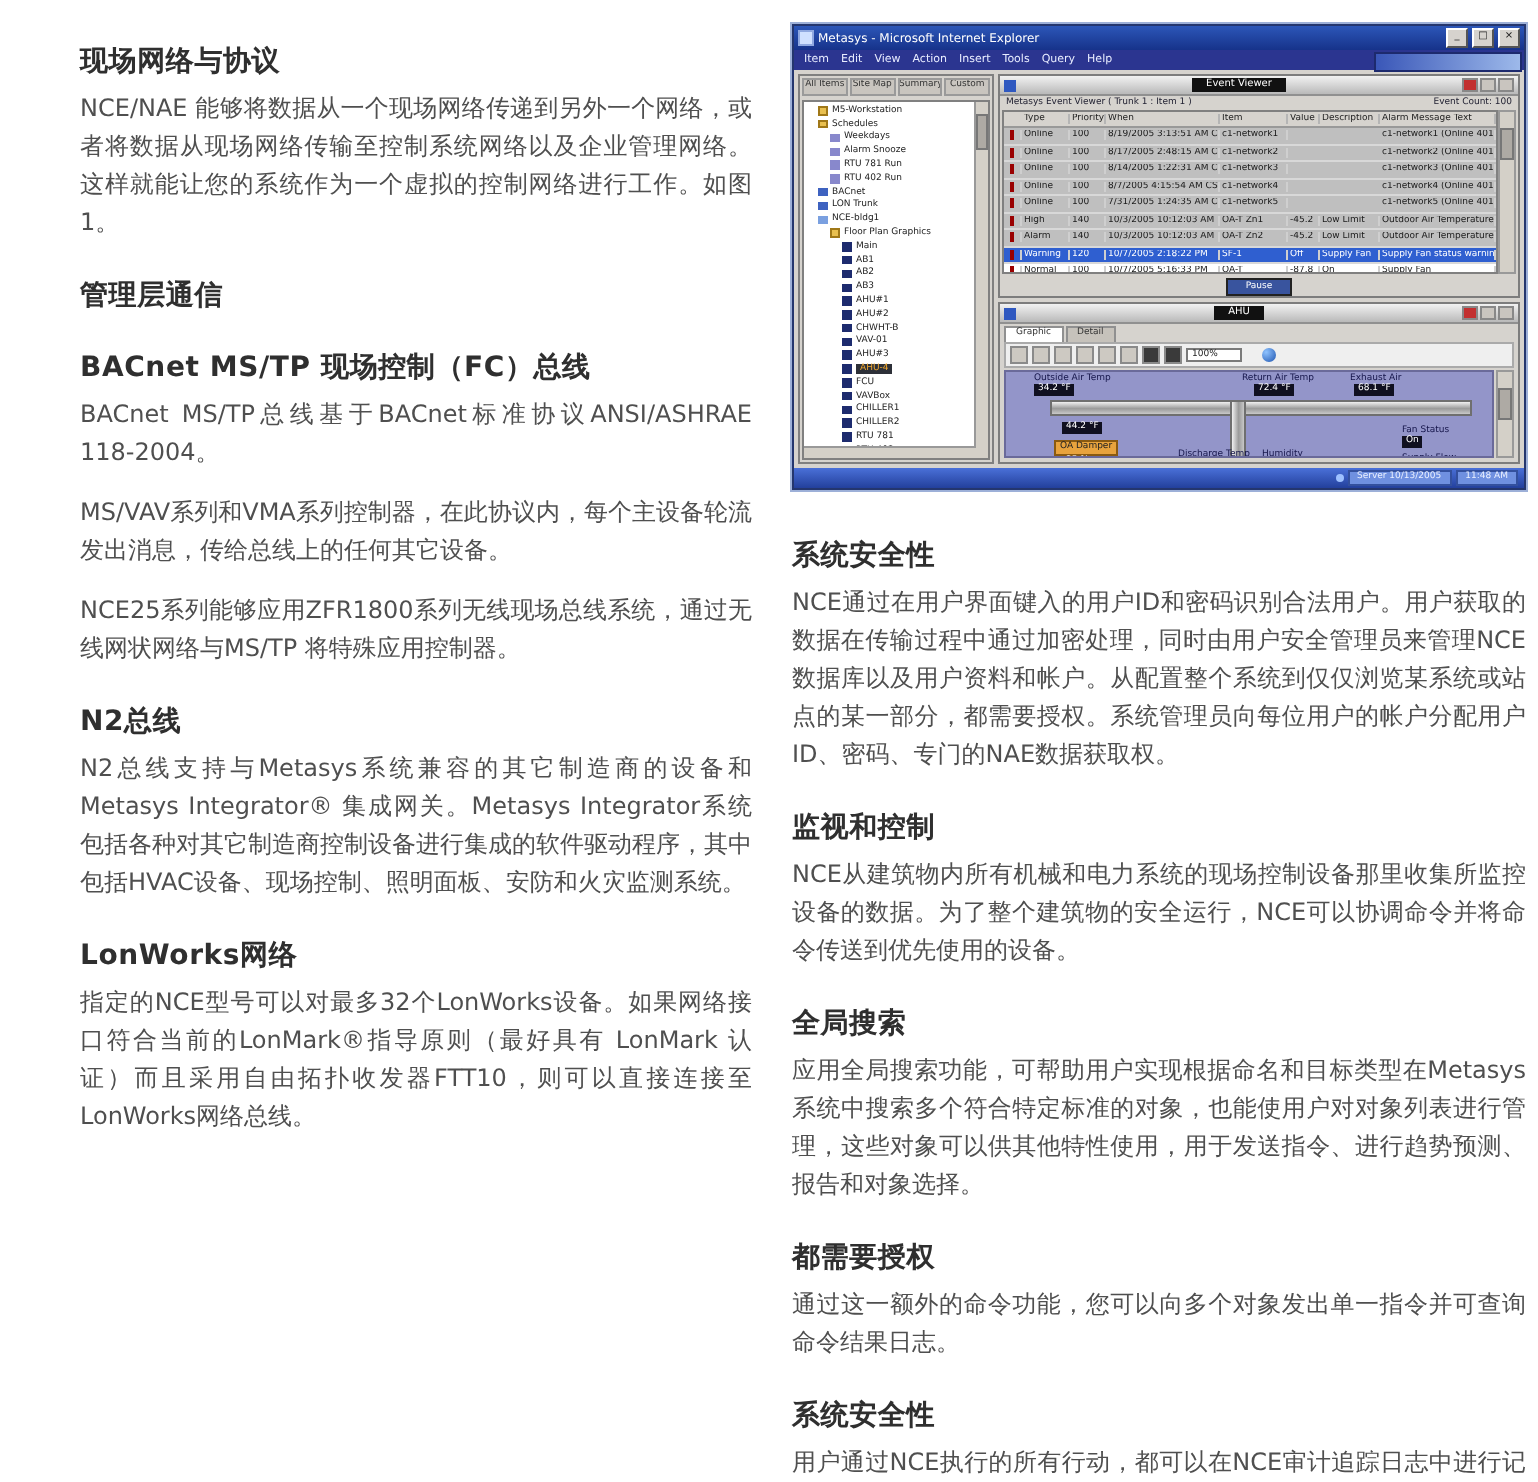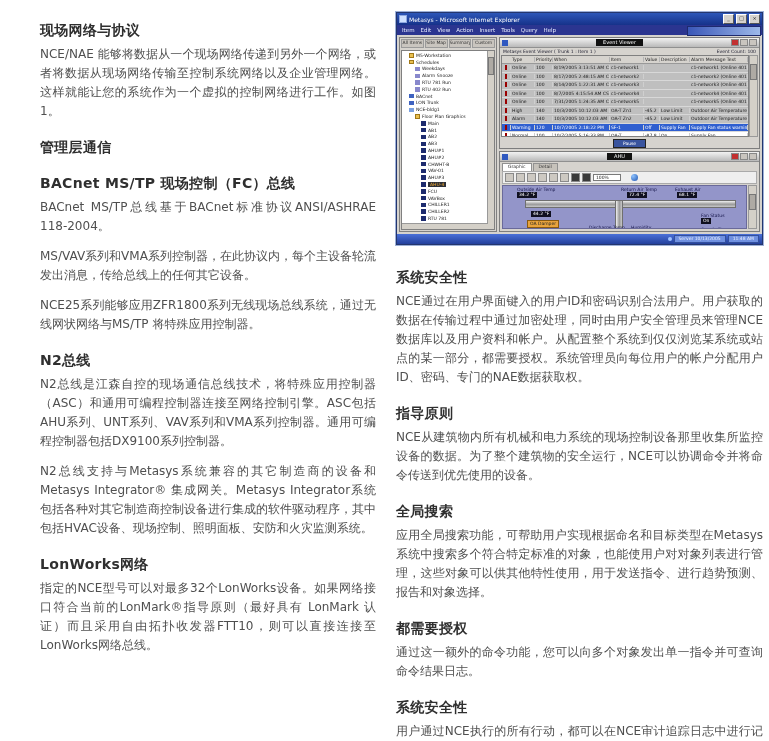--- a/index.html
+++ b/index.html
@@ -127,21 +127,20 @@
     <p class="sec-p">NCE/NAE 能够将数据从一个现场网络传递到另外一个网络，或者将数据从现场网络传输至控制系统网络以及企业管理网络。 这样就能让您的系统作为一个虚拟的控制网络进行工作。如图1。</p>
 
     <h3 class="sec-h">管理层通信</h3>
 
     <h3 class="sec-h">BACnet MS/TP 现场控制（FC）总线</h3>
     <p class="sec-p">BACnet MS/TP总线基于BACnet标准协议ANSI/ASHRAE 118-2004。</p>
     <p class="sec-p">MS/VAV系列和VMA系列控制器，在此协议内，每个主设备轮流发出消息，传给总线上的任何其它设备。</p>
     <p class="sec-p">NCE25系列能够应用ZFR1800系列无线现场总线系统，通过无线网状网络与MS/TP 将特殊应用控制器。</p>
 
     <h3 class="sec-h">N2总线</h3>
-    <p class="sec-p">N2总线是江森自控的现场通信总线技术，将特殊应用控制器（ASC）和通用可编程控制器连接至网络控制引擎。ASC包括AHU系列、UNT系列、VAV系列和VMA系列控制器。通用可编程控制器包括DX9100系列控制器。</p>
     <p class="sec-p">N2总线支持与Metasys系统兼容的其它制造商的设备和Metasys Integrator® 集成网关。Metasys Integrator系统包括各种对其它制造商控制设备进行集成的软件驱动程序，其中包括HVAC设备、现场控制、照明面板、安防和火灾监测系统。</p>
 
     <h3 class="sec-h">LonWorks网络</h3>
     <p class="sec-p">指定的NCE型号可以对最多32个LonWorks设备。如果网络接口符合当前的LonMark®指导原则（最好具有 LonMark 认证）而且采用自由拓扑收发器FTT10，则可以直接连接至LonWorks网络总线。</p>
 
   </div>
 
   <div class="col-right">
 
     <div class="mwin">
@@ -488,21 +487,21 @@
         <span class="s-dot"></span>
         <span class="s-seg">Server 10/13/2005</span>
         <span class="s-seg">11:48 AM</span>
       </div>
     </div>
 
 
     <h3 class="sec-h" style="margin-top:24px;font-family:Liberation Serif, serif;">系统安全性</h3>
     <p class="sec-p">NCE通过在用户界面键入的用户ID和密码识别合法用户。用户获取的数据在传输过程中通过加密处理，同时由用户安全管理员来管理NCE数据库以及用户资料和帐户。从配置整个系统到仅仅浏览某系统或站点的某一部分，都需要授权。系统管理员向每位用户的帐户分配用户ID、密码、专门的NAE数据获取权。</p>
 
-    <h3 class="sec-h">指导原则</h3>
+    <h3 class="sec-h">监视和控制</h3>
     <p class="sec-p">NCE从建筑物内所有机械和电力系统的现场控制设备那里收集所监控设备的数据。为了整个建筑物的安全运行，NCE可以协调命令并将命令传送到优先使用的设备。</p>
 
     <h3 class="sec-h">全局搜索</h3>
     <p class="sec-p">应用全局搜索功能，可帮助用户实现根据命名和目标类型在Metasys系统中搜索多个符合特定标准的对象，也能使用户对对象列表进行管理，这些对象可以供其他特性使用，用于发送指令、进行趋势预测、报告和对象选择。</p>
 
     <h3 class="sec-h">都需要授权</h3>
     <p class="sec-p">通过这一额外的命令功能，您可以向多个对象发出单一指令并可查询命令结果日志。</p>
 
     <h3 class="sec-h">系统安全性</h3>
     <p class="sec-p">用户通过NCE执行的所有行动，都可以在NCE审计追踪日志中进行记录。</p>

